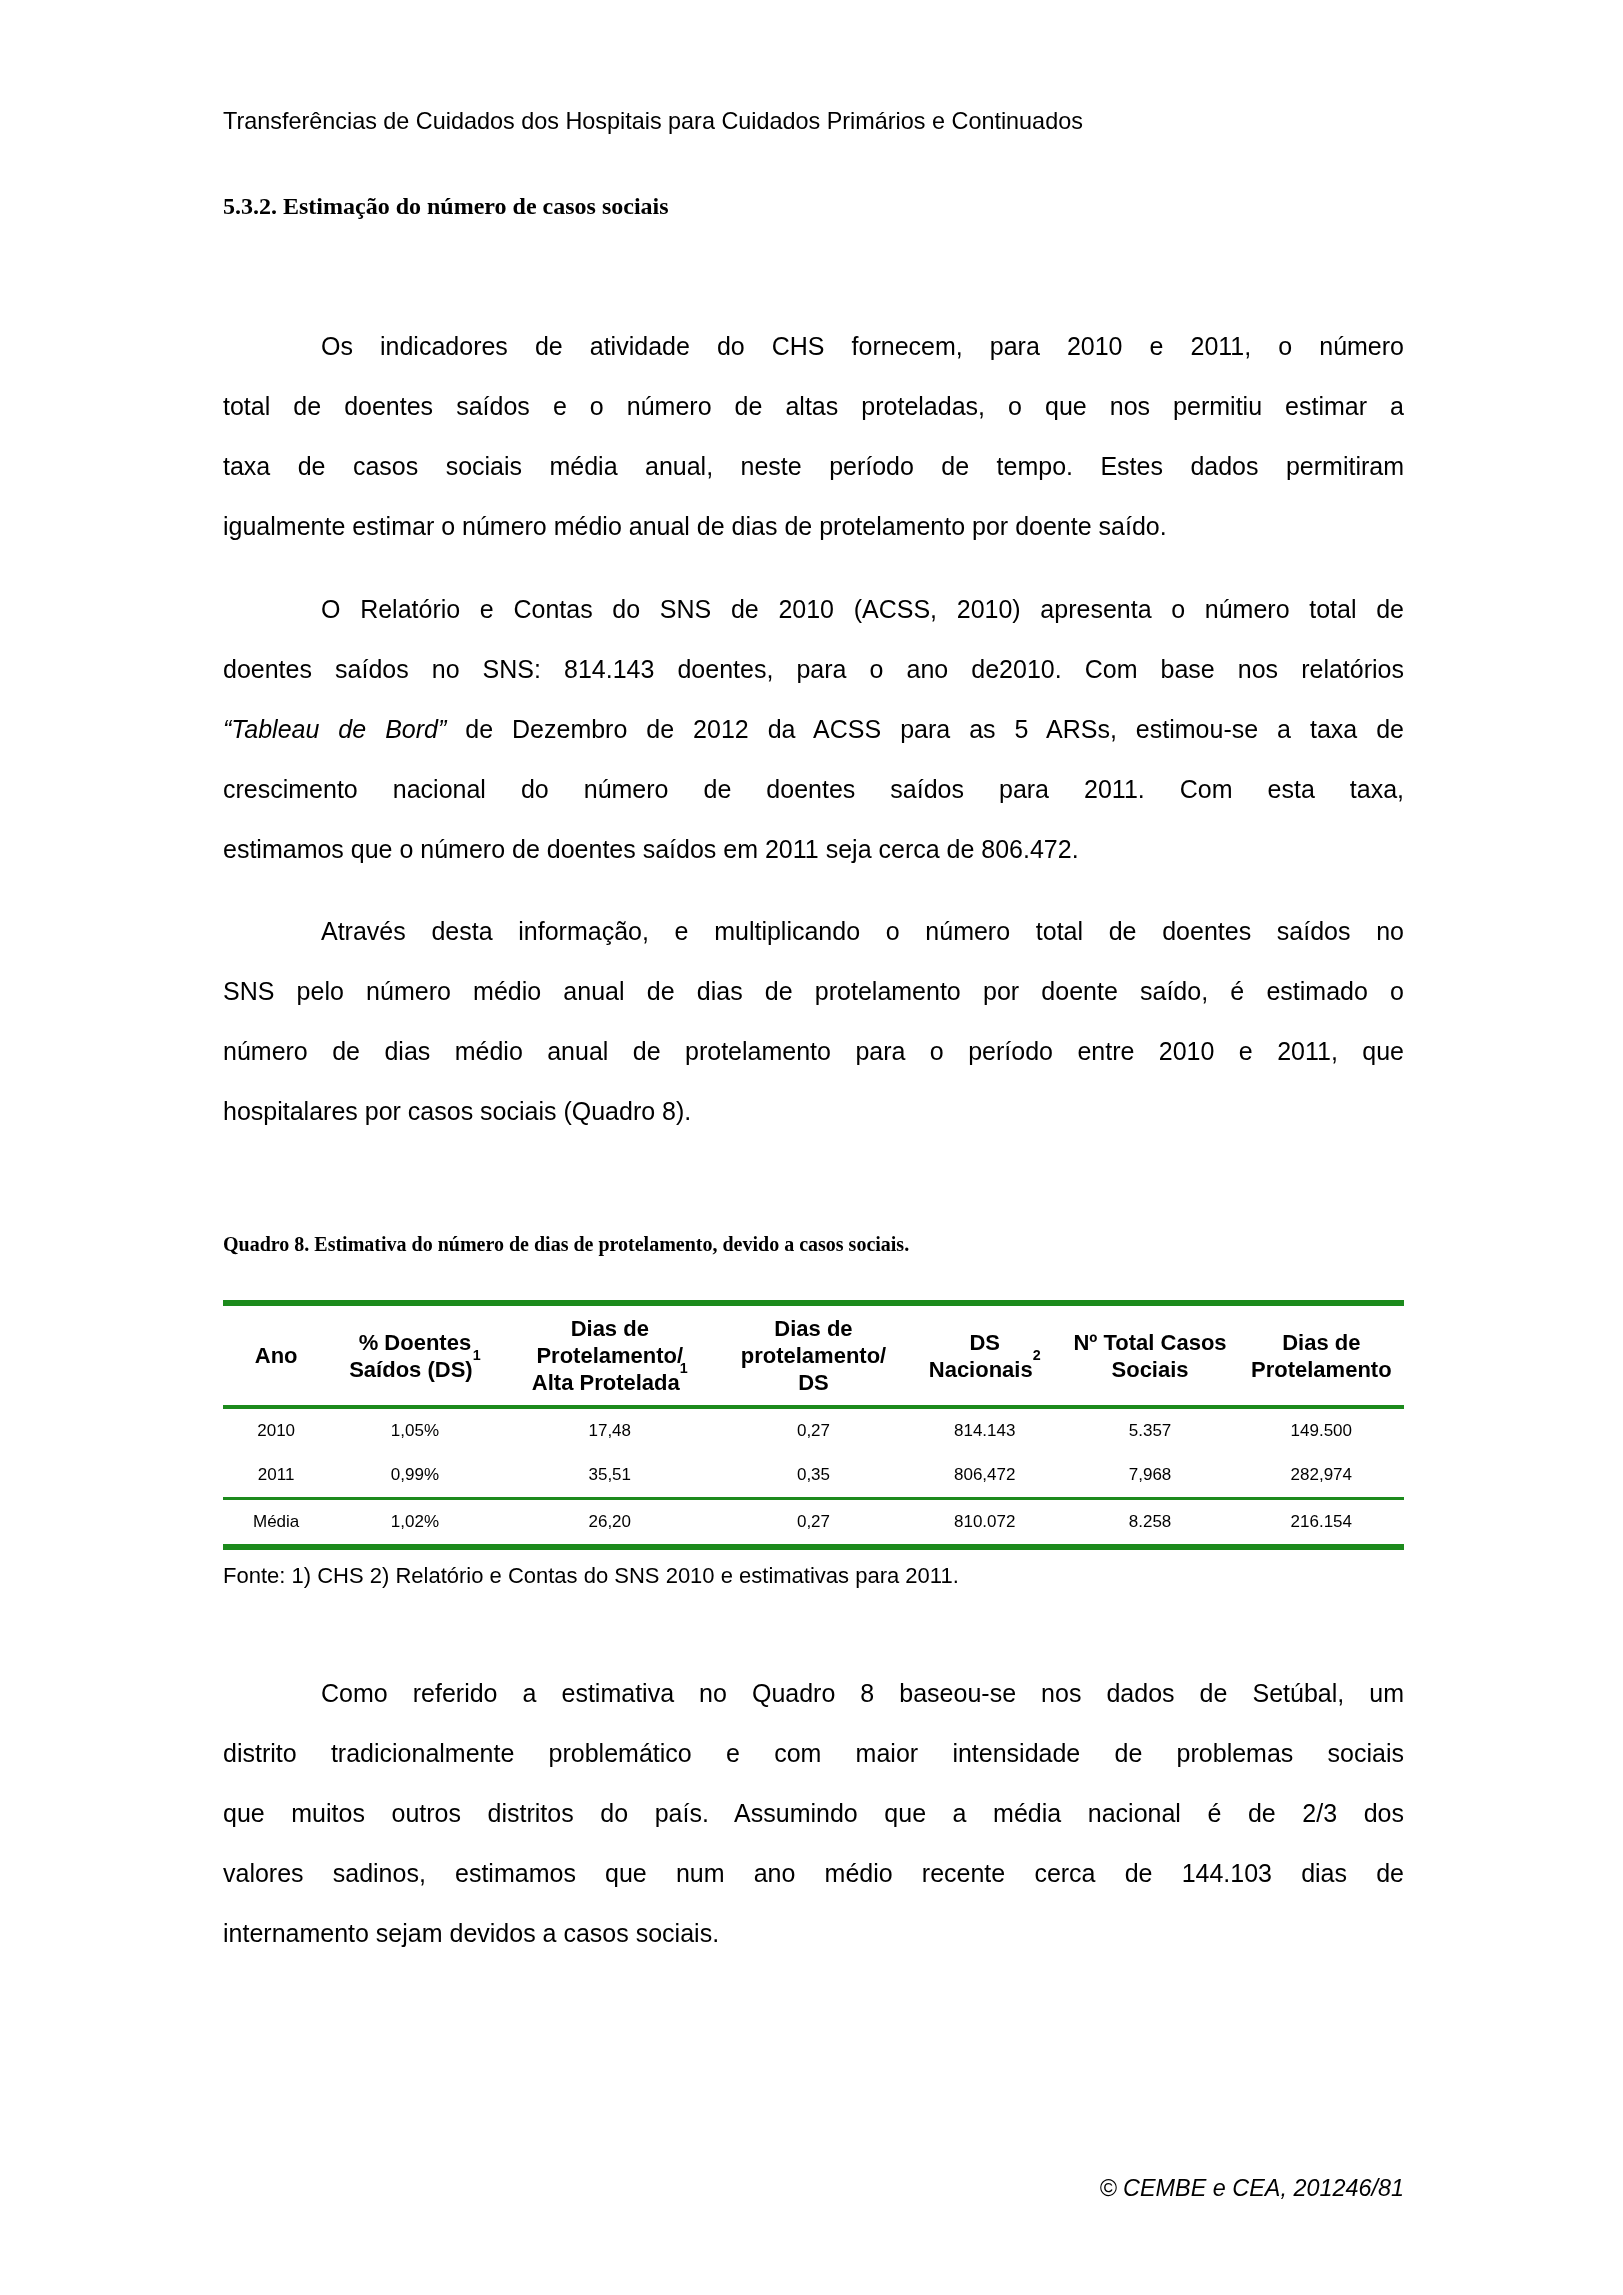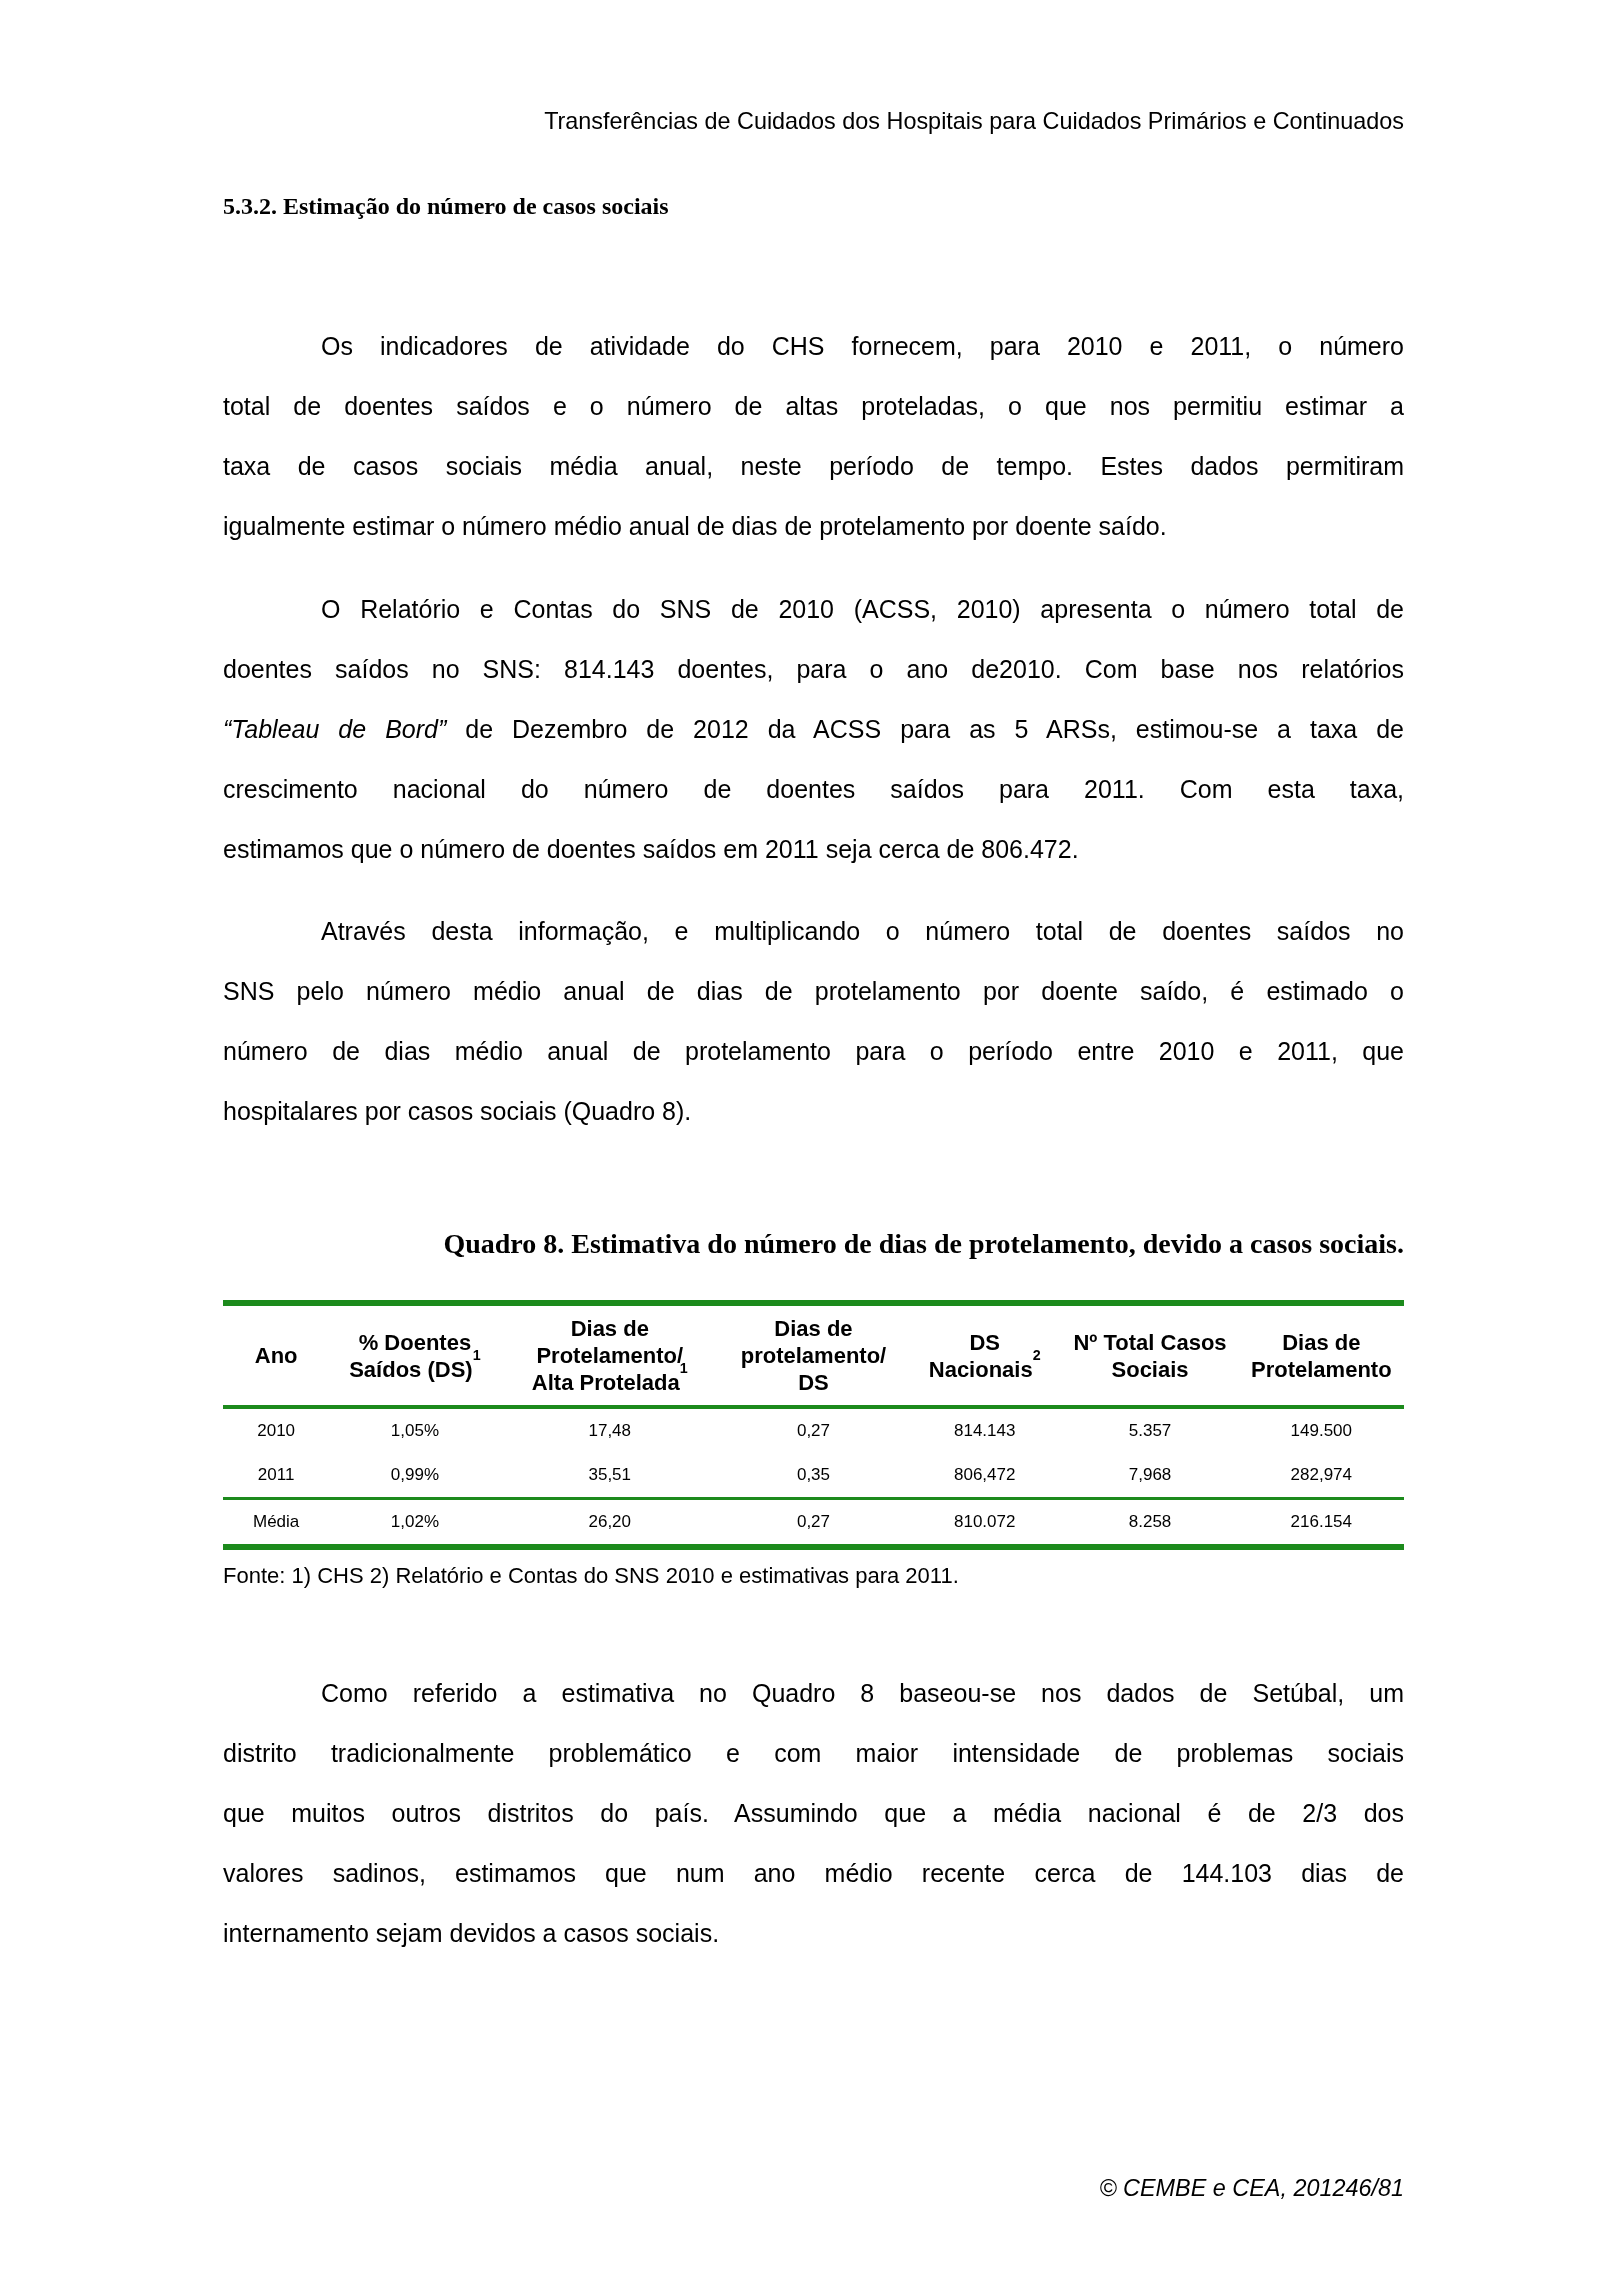--- a/index.html
+++ b/index.html
@@ -15,21 +15,21 @@
   }
   .page {
     box-sizing: border-box;
     width: 1623px;
     height: 2295px;
     padding: 106px 219px 0 223px;
   }
   .running-header {
     font-size: 23.4px;
     line-height: 30px;
-    text-align: right;
+    text-align: left;
     margin-bottom: 51px;
     white-space: nowrap;
   }
   .section-heading {
     font-family: "Liberation Serif", serif;
     font-size: 24px;
     line-height: 38px;
     font-weight: bold;
     margin: 0 0 91px 0;
     white-space: nowrap;
@@ -39,24 +39,24 @@
     font-size: 25px;
     line-height: 60px;
     text-align: justify;
     text-align-last: justify;
   }
   .para .line.first { text-indent: 98px; }
   .para .line.last { text-align-last: left; }
   .italic { font-style: italic; }
   .table-caption {
     font-family: "Liberation Serif", serif;
-    font-size: 28px;
+    font-size: 20px;
     line-height: 36px;
     font-weight: bold;
-    text-align: right;
+    text-align: left;
     margin: 85px 0 38px 0;
     white-space: nowrap;
   }
   table.quadro {
     width: 100%;
     border-collapse: collapse;
     border-top: 6px solid var(--green);
     border-bottom: 6px solid var(--green);
   }
   table.quadro th {

